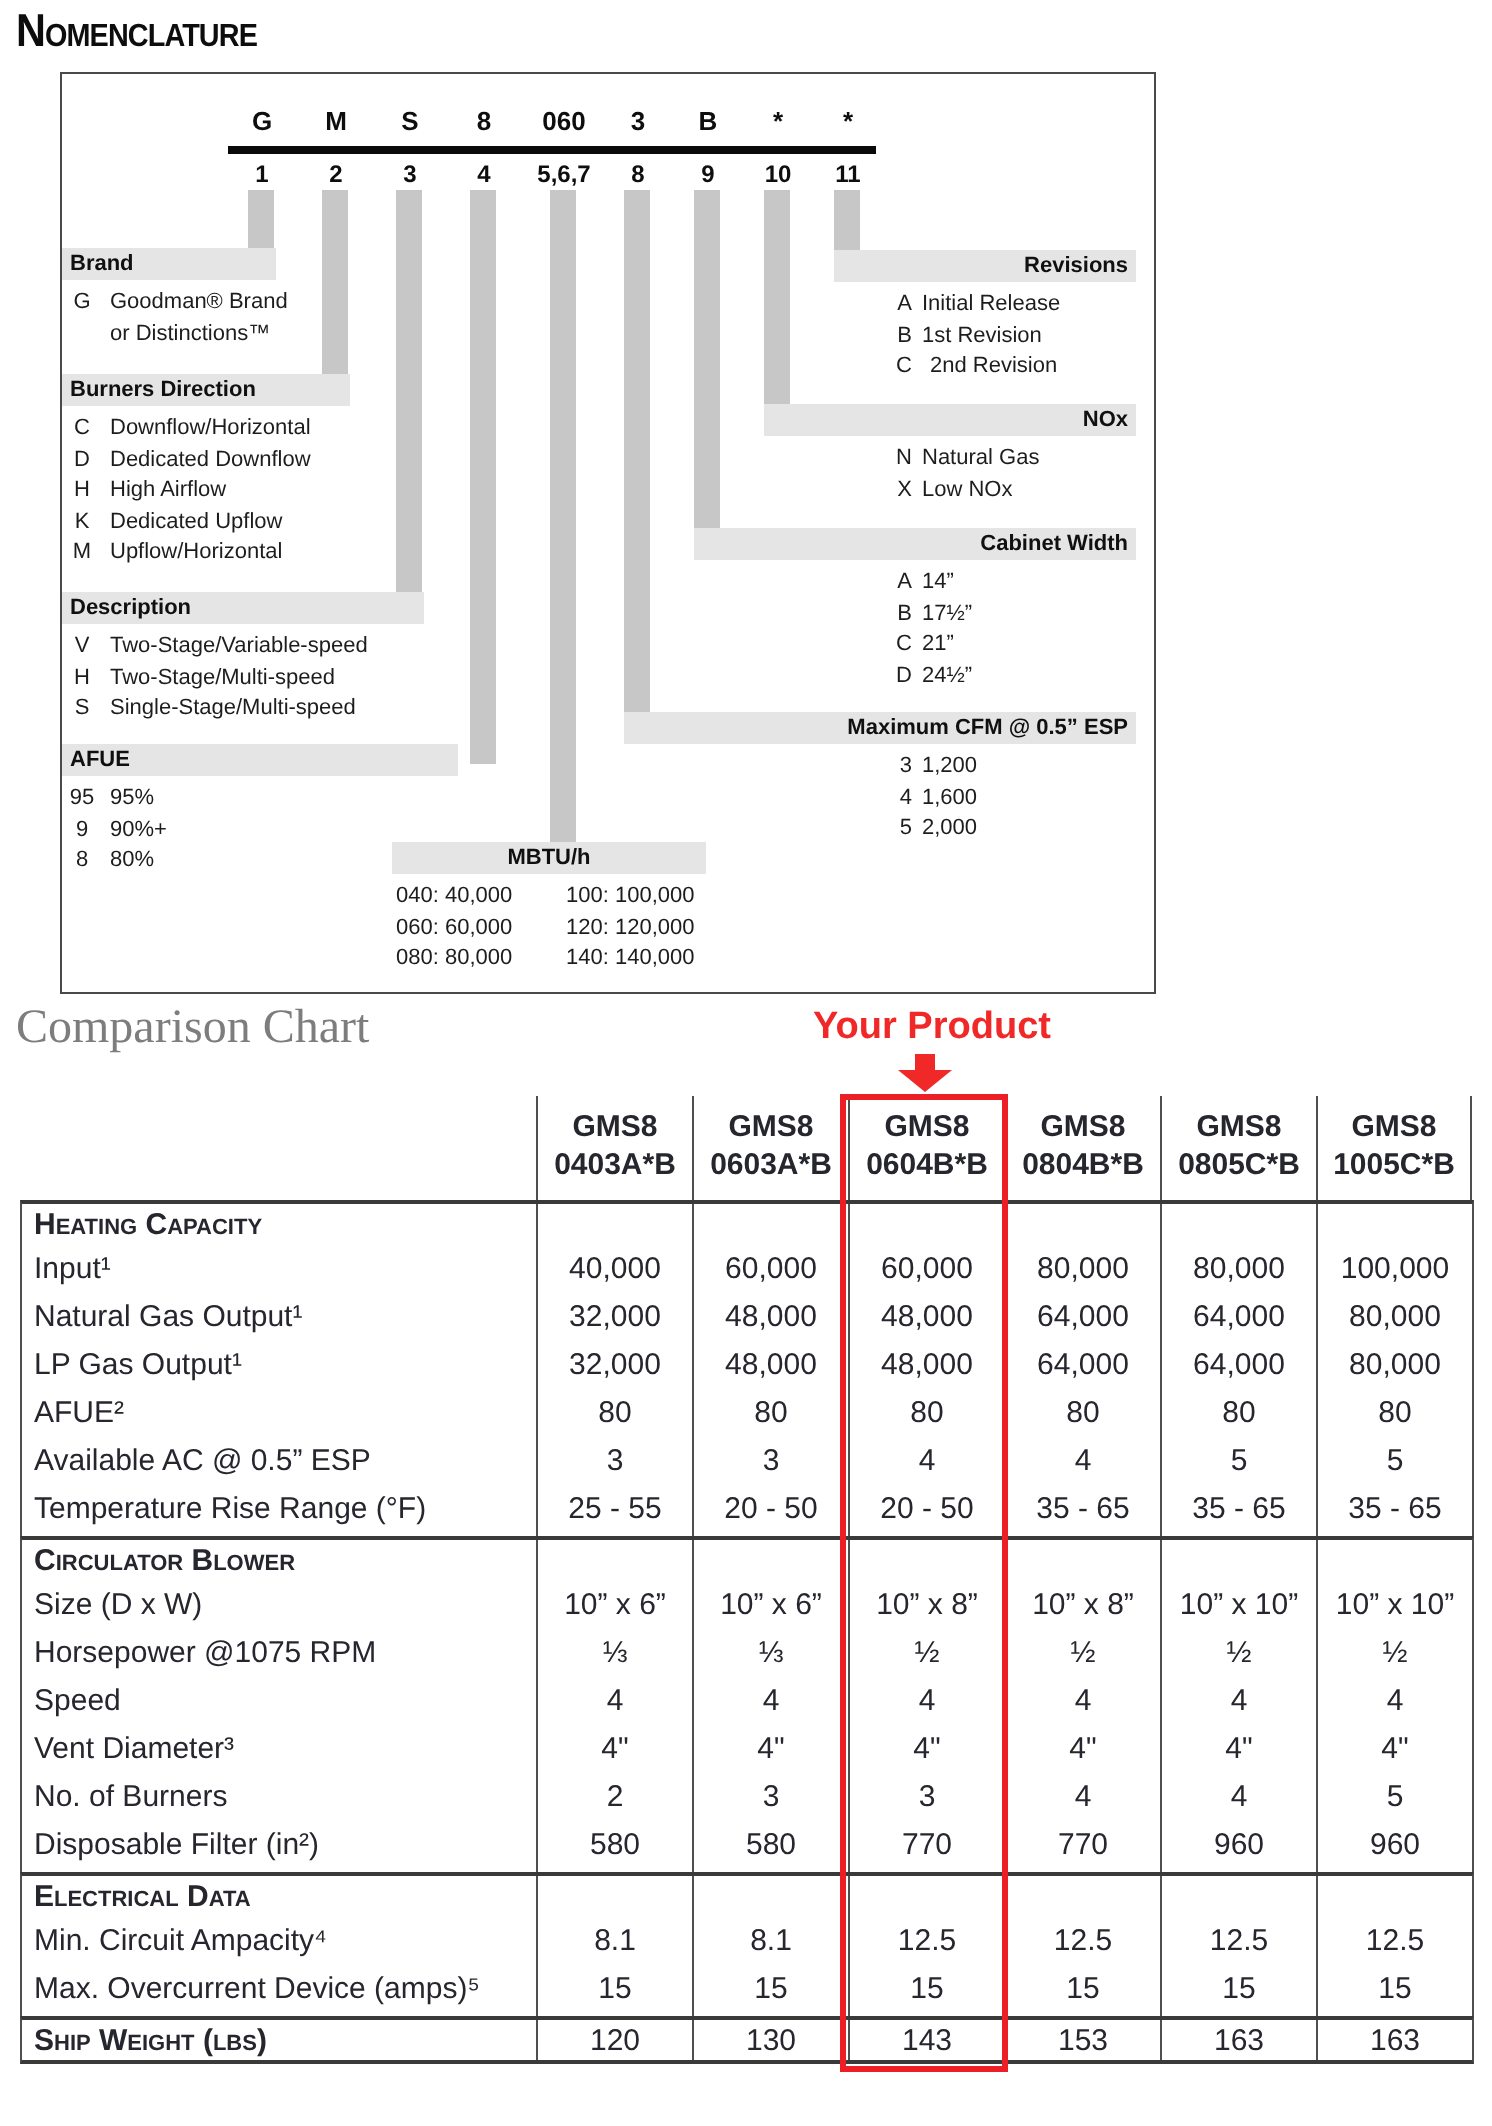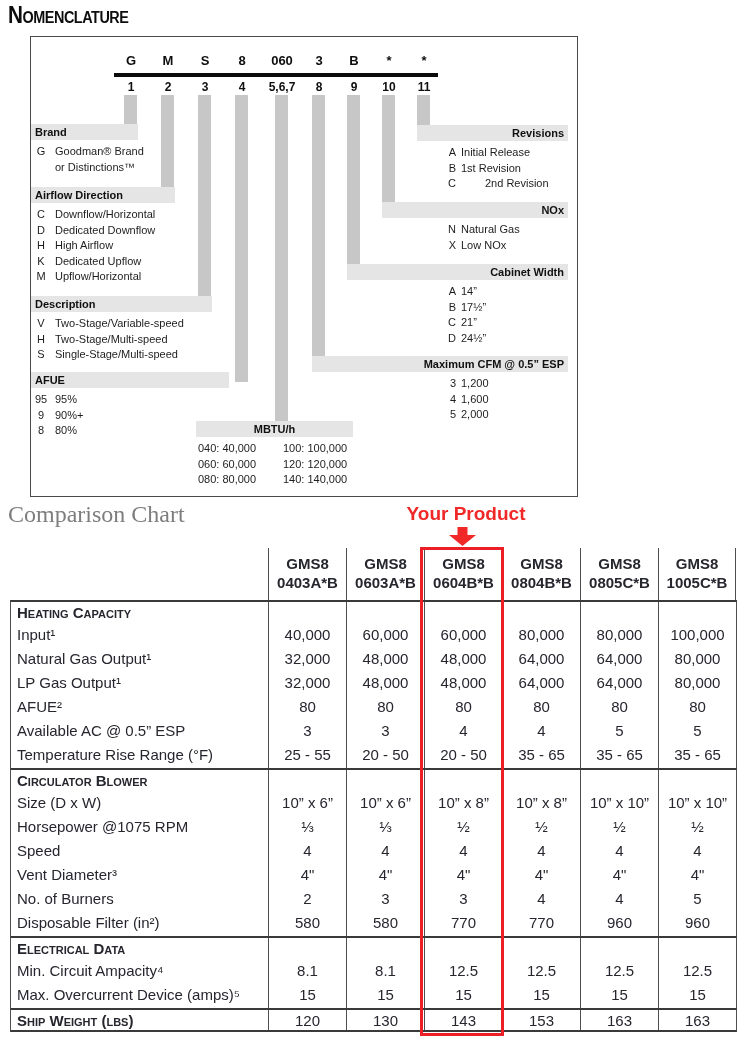--- a/index.html
+++ b/index.html
@@ -111,21 +111,21 @@
         <div class="vbar" style="left: 93px; top: 58px; height: 39px;"></div>
         <div class="sec-header left" style="top: 87px; left: 0px; width: 107px;">Brand</div>
         <div class="sec-item" style="top: 108px; left: 0px; right: 0px;">
           <div class="item-code" style="left: 0px; width: 20px;">G</div>
           <div class="item-label" style="left: 24px;">Goodman® Brand</div>
         </div>
         <div class="sec-item" style="top: 123.5px; left: 0px; right: 0px;">
           <div class="item-label" style="left: 24px;">or Distinctions™</div>
         </div>
         <div class="vbar" style="left: 130px; top: 58px; height: 102px;"></div>
-        <div class="sec-header left" style="top: 150px; left: 0px; width: 144px;">Airflow Direction</div>
+        <div class="sec-header left" style="top: 150px; left: 0px; width: 144px;">Burners Direction</div>
         <div class="sec-item" style="top: 171px; left: 0px; right: 0px;">
           <div class="item-code" style="left: 0px; width: 20px;">C</div>
           <div class="item-label" style="left: 24px;">Downflow/Horizontal</div>
         </div>
         <div class="sec-item" style="top: 186.5px; left: 0px; right: 0px;">
           <div class="item-code" style="left: 0px; width: 20px;">D</div>
           <div class="item-label" style="left: 24px;">Dedicated Downflow</div>
         </div>
         <div class="sec-item" style="top: 202px; left: 0px; right: 0px;">
           <div class="item-code" style="left: 0px; width: 20px;">H</div>
@@ -222,21 +222,21 @@
         <div class="sec-item" style="top: 109px; left: 0px; right: 0px;">
           <div class="item-code" style="left: 405px; width: 20px; text-align: right;">A</div>
           <div class="item-label" style="left: 430px;">Initial Release</div>
         </div>
         <div class="sec-item" style="top: 124.5px; left: 0px; right: 0px;">
           <div class="item-code" style="left: 405px; width: 20px; text-align: right;">B</div>
           <div class="item-label" style="left: 430px;">1st Revision</div>
         </div>
         <div class="sec-item" style="top: 140px; left: 0px; right: 0px;">
           <div class="item-code" style="left: 405px; width: 20px; text-align: right;">C</div>
-          <div class="item-label" style="left: 454px;">2nd Revision</div>
+          <div class="item-label" style="left: 434px;">2nd Revision</div>
         </div>
       </div>
   </div>
 
   <div class="comparison-title">Comparison Chart</div>
 
   <div class="your-product">Your Product</div>
   <div class="red-arrow">
     <svg width="27" height="19" viewBox="0 0 27 19">
       <path d="M8.5 0 h10 v8 h8.5 L13.5 19 0 8 h8.5 z" fill="#f02828"></path>

